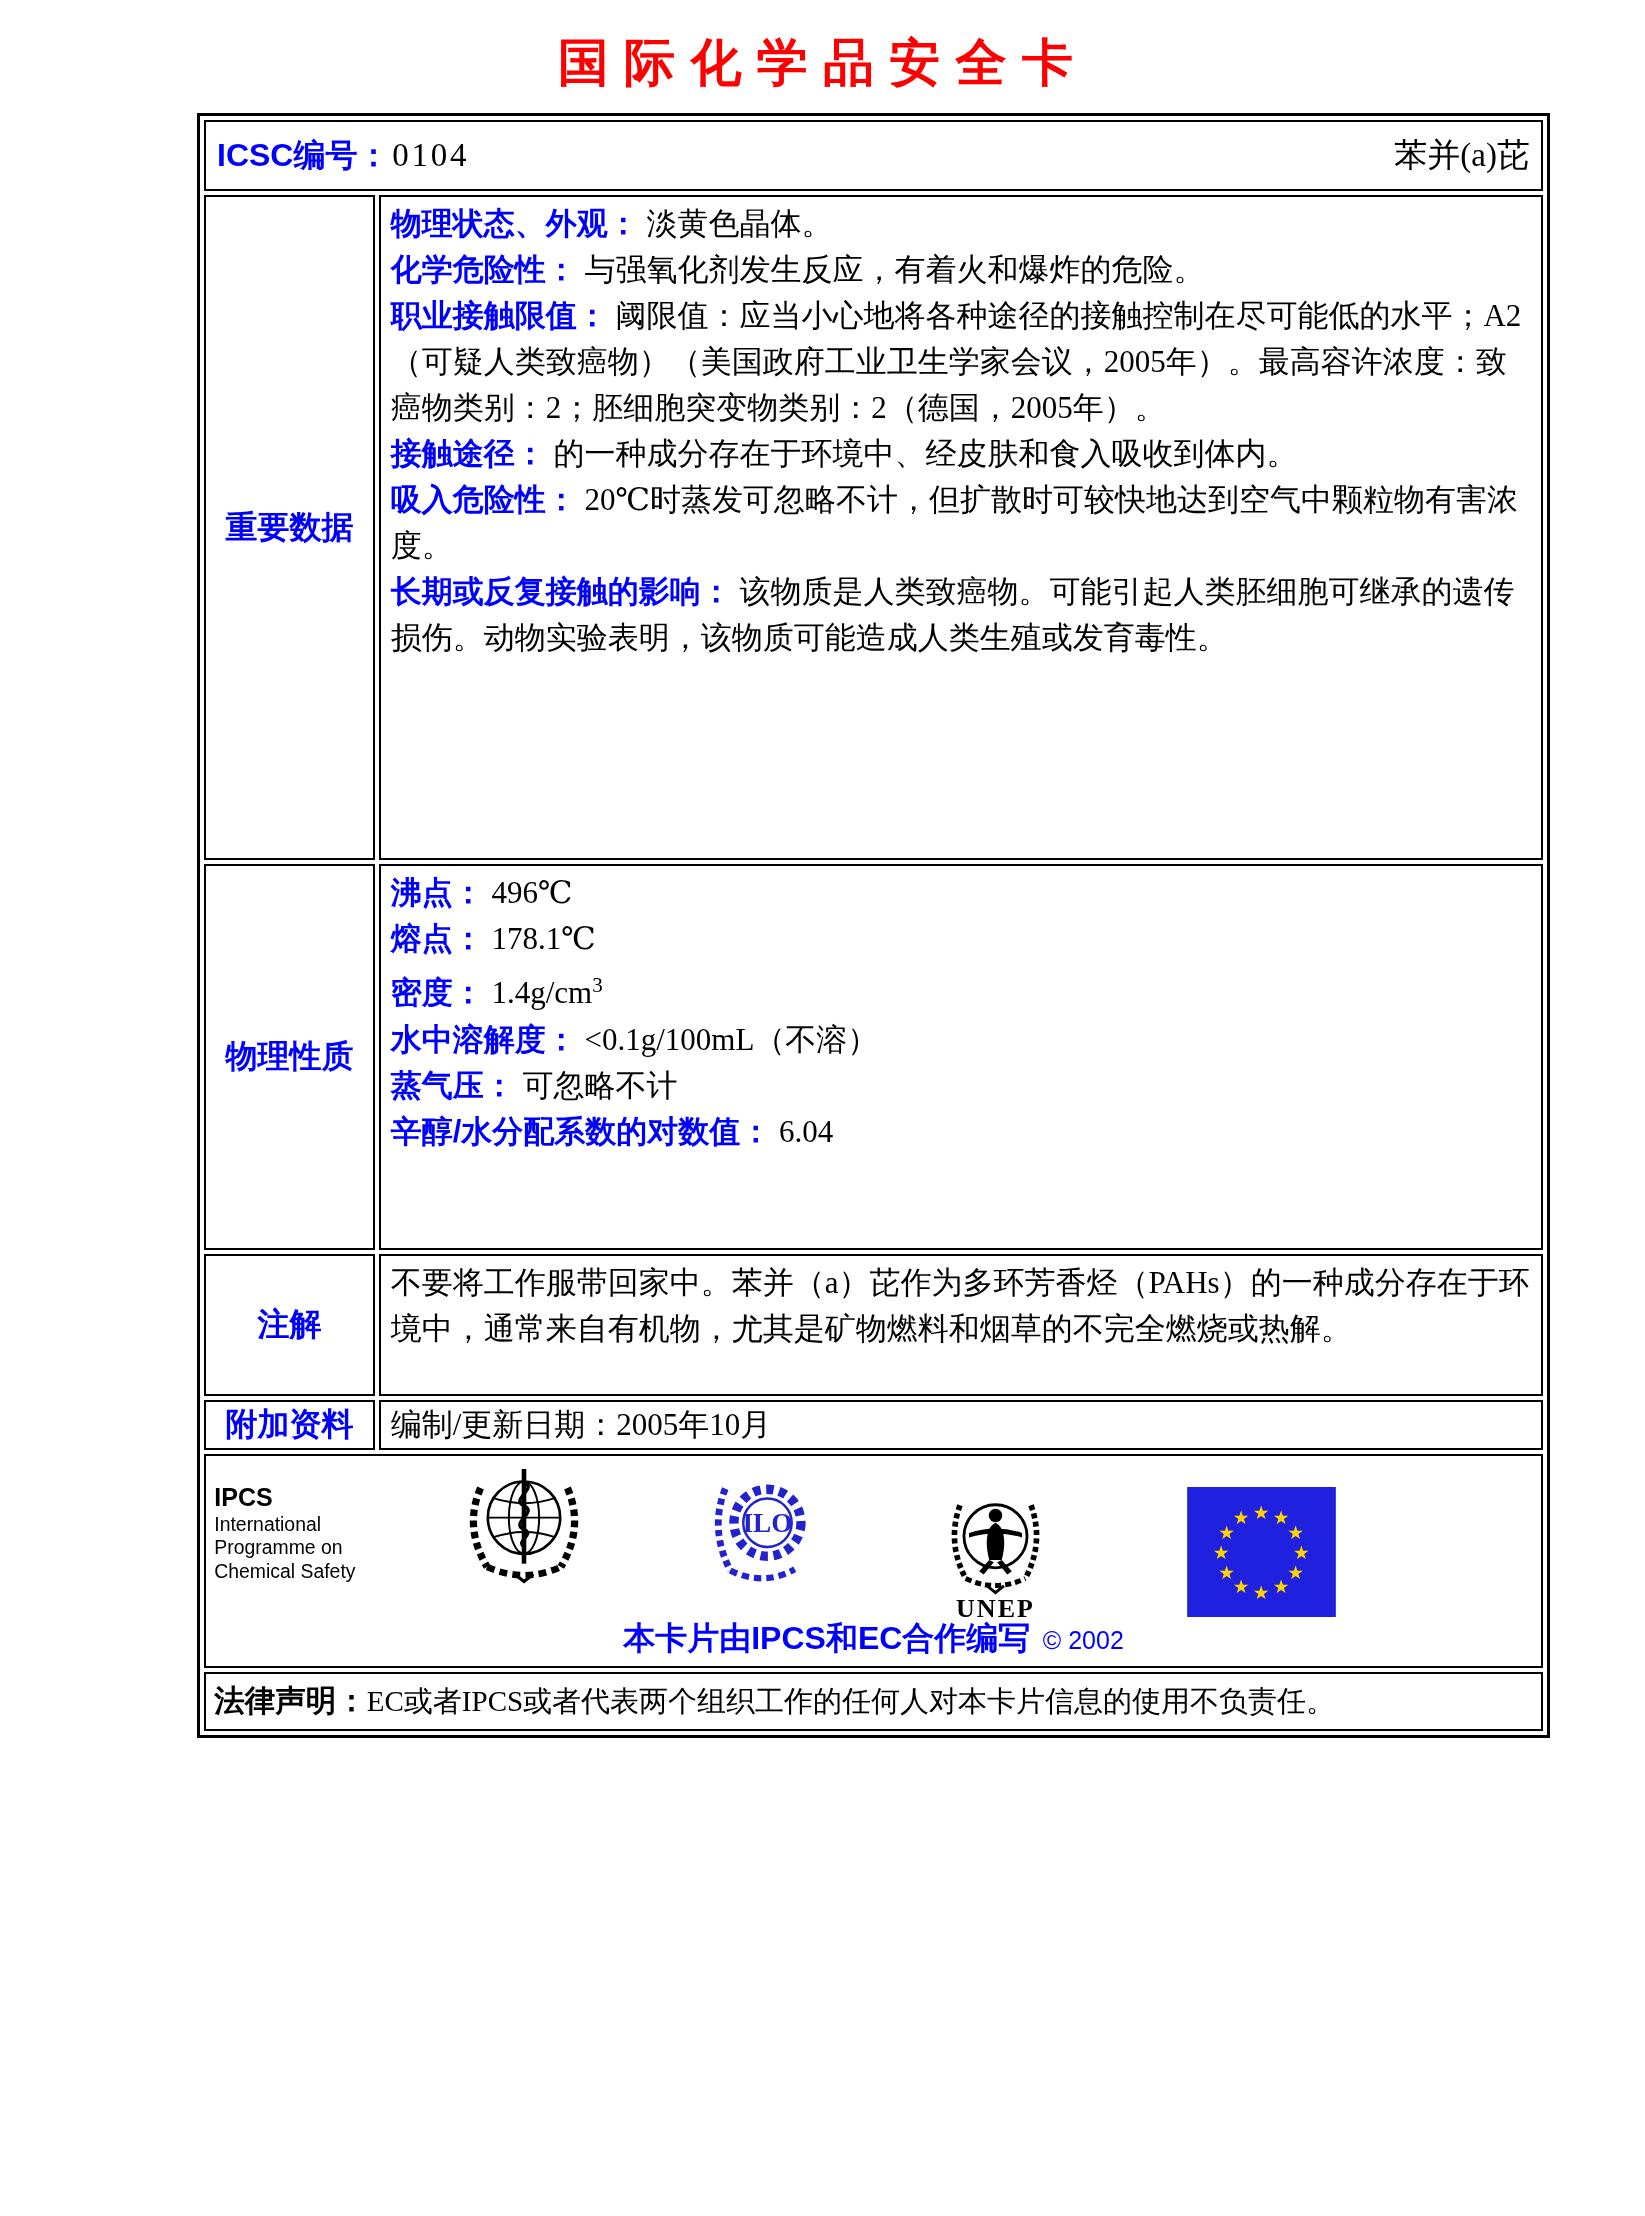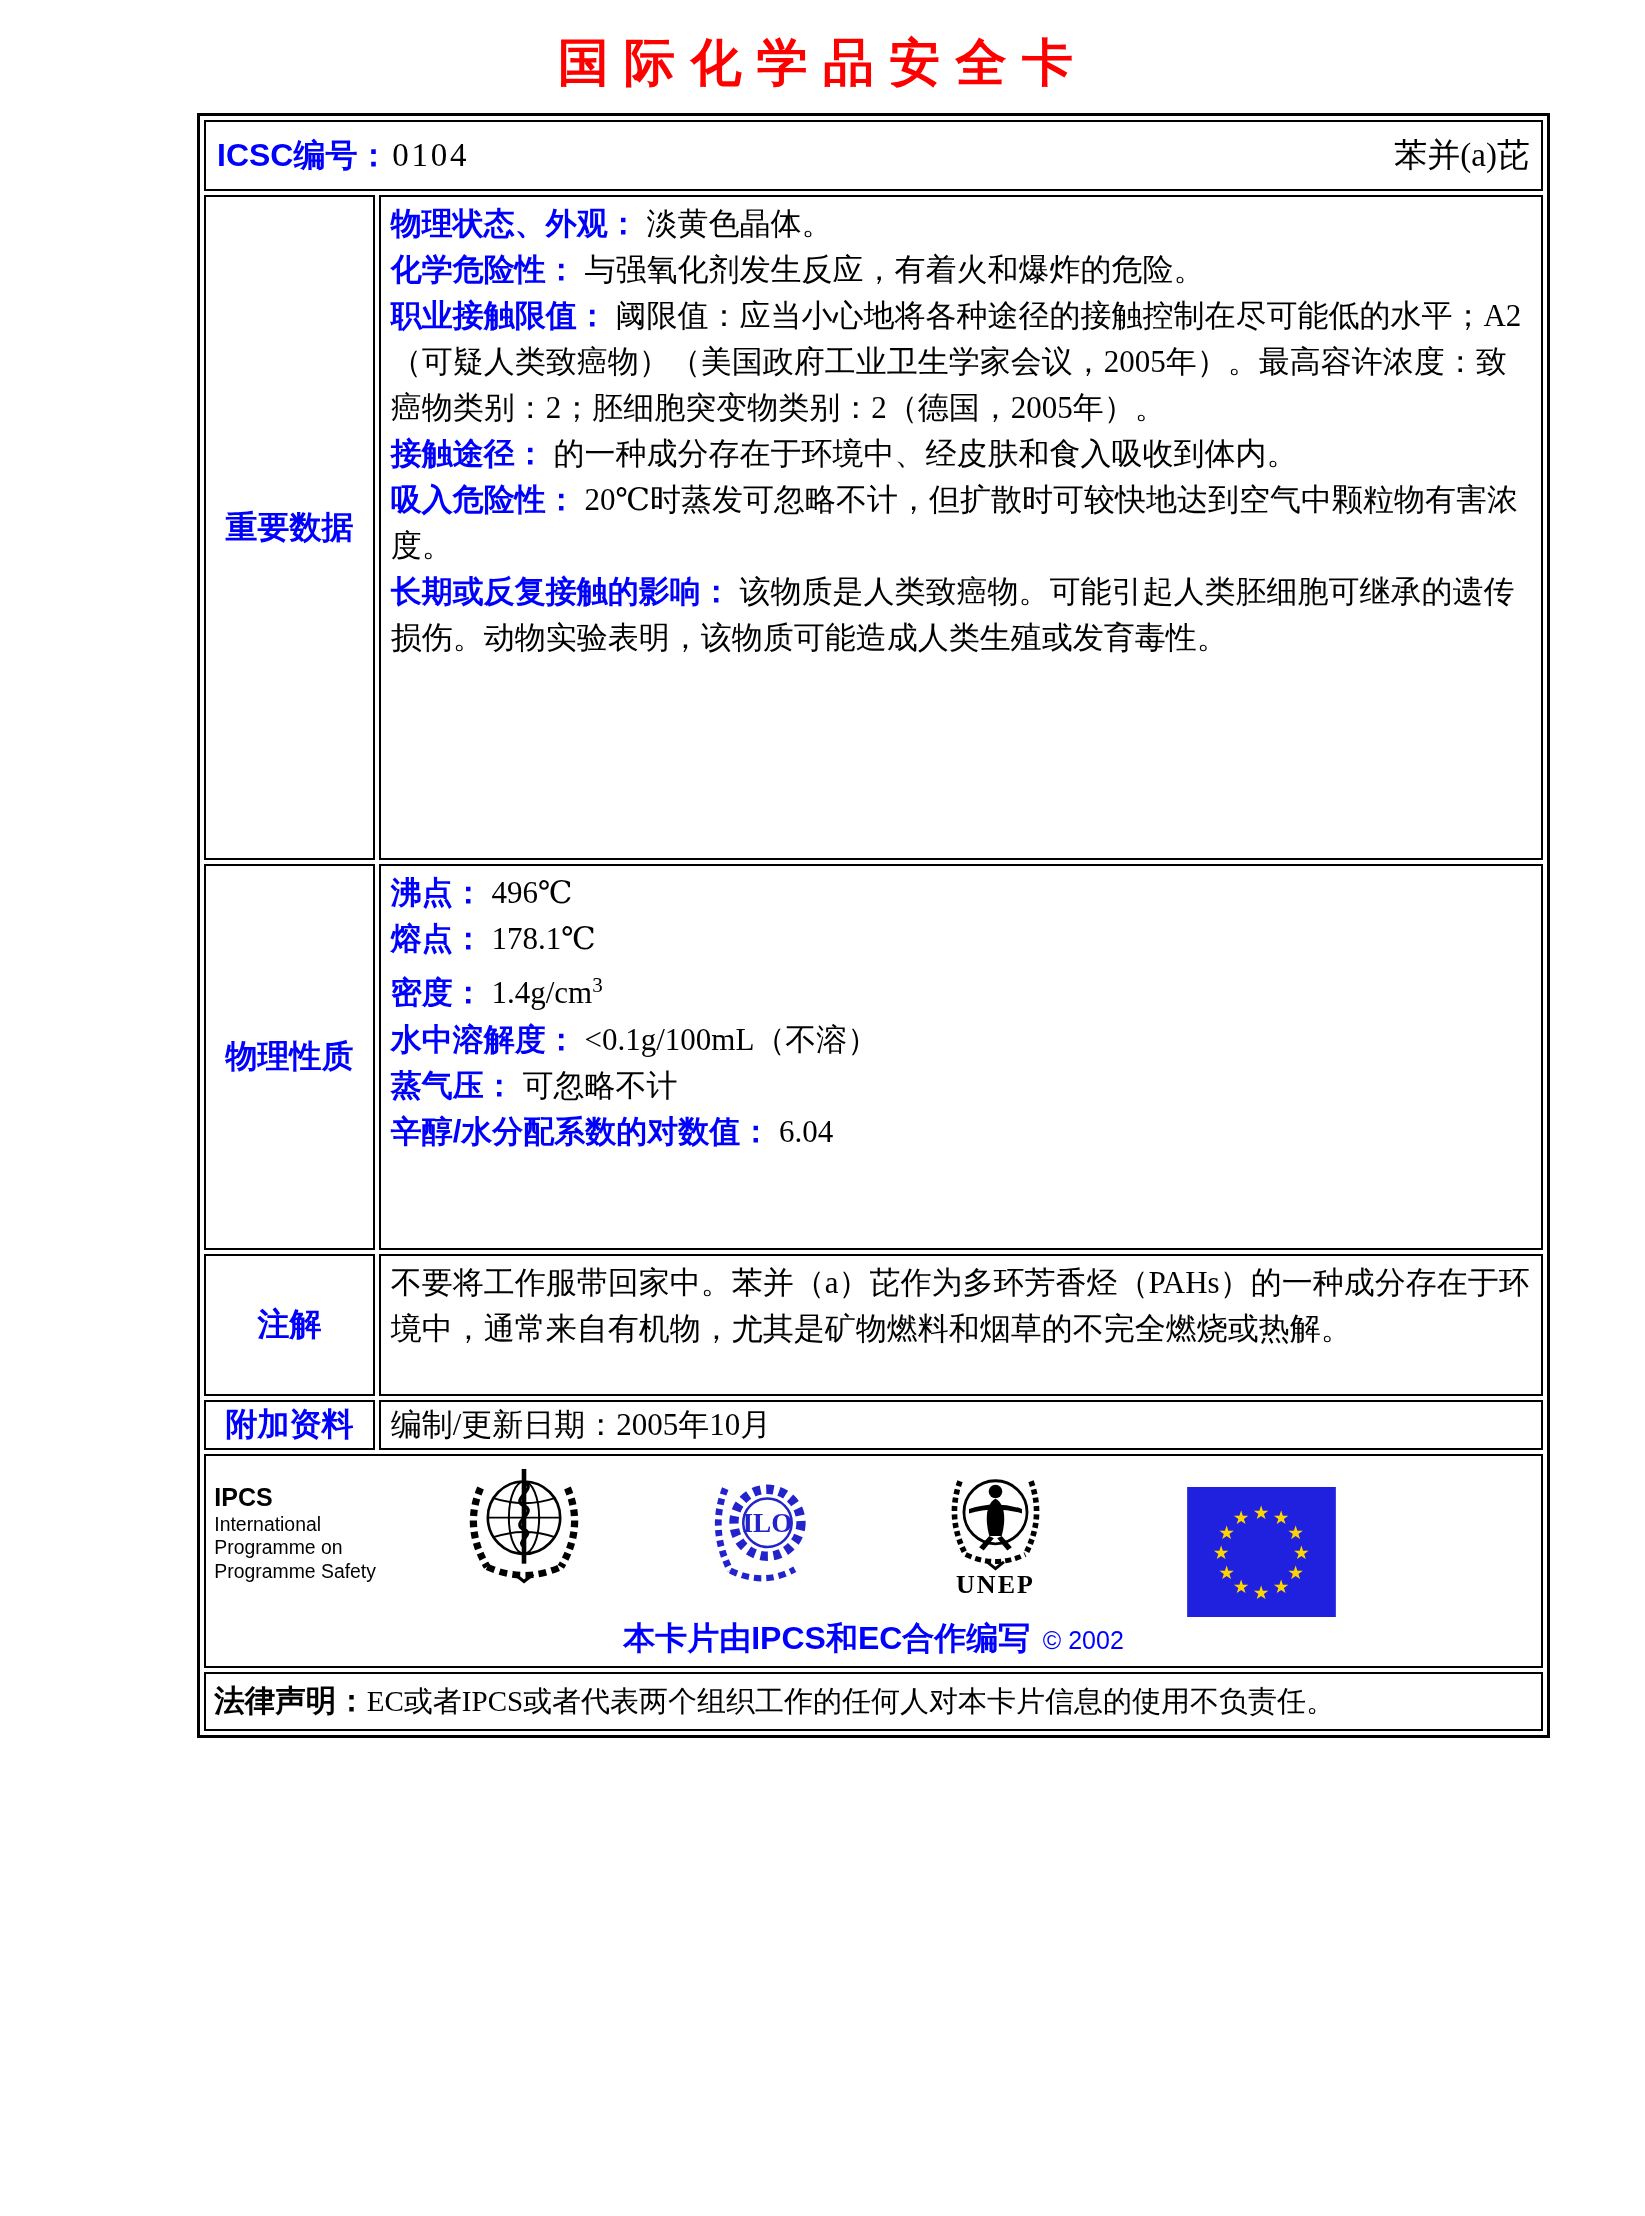--- a/index.html
+++ b/index.html
@@ -26,21 +26,21 @@
   .prop-line{margin:0;}
   sup{font-size:21px;}
   .env-text{text-indent:30.5px;}
   .logos-cell{position:relative;height:186px;padding:12px !important;}
   .ipcs-block{position:absolute;left:8.3px;top:26px;
         font-family:"Liberation Sans","DejaVu Sans",sans-serif;color:#000;}
   .ipcs-title{font-size:25px;font-weight:bold;line-height:30.5px;}
   .ipcs-line{font-size:19.4px;line-height:23.6px;}
   .who-logo{position:absolute;left:252px;top:8.3px;}
   .ilo-logo{position:absolute;left:494px;top:14px;}
-  .unep-logo{position:absolute;left:736px;top:5px;text-align:center;}
+  .unep-logo{position:absolute;left:736px;top:29px;text-align:center;}
   .unep-word{font-family:"Liberation Serif","DejaVu Serif",serif;font-weight:bold;
         font-size:26px;letter-spacing:2.1px;margin-top:-4.2px;color:#000;}
   .eu-flag{position:absolute;left:981px;top:30.5px;width:149px;height:130px;}
   .caption-line{position:absolute;left:0;bottom:5.5px;width:100%;text-align:center;}
   .caption-main{font-family:"Liberation Sans","DejaVu Sans",sans-serif;
         font-weight:bold;color:#0000FF;font-size:32px;}
   .caption-copy{font-family:"Liberation Sans","DejaVu Sans",sans-serif;
         color:#0000FF;font-size:25px;margin-left:12.5px;}
   .legal-cell{height:49px;vertical-align:middle !important;padding:2.8px 8.3px;}
   .legal-lab{font-family:"Liberation Sans","DejaVu Sans",sans-serif;
@@ -108,21 +108,21 @@
       <td class="extra-cell">编制/更新日期：2005年10月</td>
     </tr>
 
     <tr>
       <td colspan="2" class="logos-cell">
 
         <div class="ipcs-block">
           <div class="ipcs-title">IPCS</div>
           <div class="ipcs-line">International</div>
           <div class="ipcs-line">Programme on</div>
-          <div class="ipcs-line">Programme Safety</div>
+          <div class="ipcs-line">Chemical Safety</div>
         </div>
 
         <svg class="who-logo" width="132" height="125" viewBox="0 0 200 190">
           <g fill="none" stroke="#000">
             <path d="M34,35 Q8,95 44,155" stroke-width="11" stroke-dasharray="10 7"></path>
             <path d="M166,35 Q192,95 156,155" stroke-width="11" stroke-dasharray="10 7"></path>
             <path d="M44,155 Q100,180 156,155" stroke-width="10" stroke-dasharray="12 8"></path>
             <path d="M86,166 L100,177 L114,166" stroke-width="5"></path>
             <circle cx="100" cy="80" r="55" stroke-width="4"></circle>
             <ellipse cx="100" cy="80" rx="23" ry="55" stroke-width="3"></ellipse>

